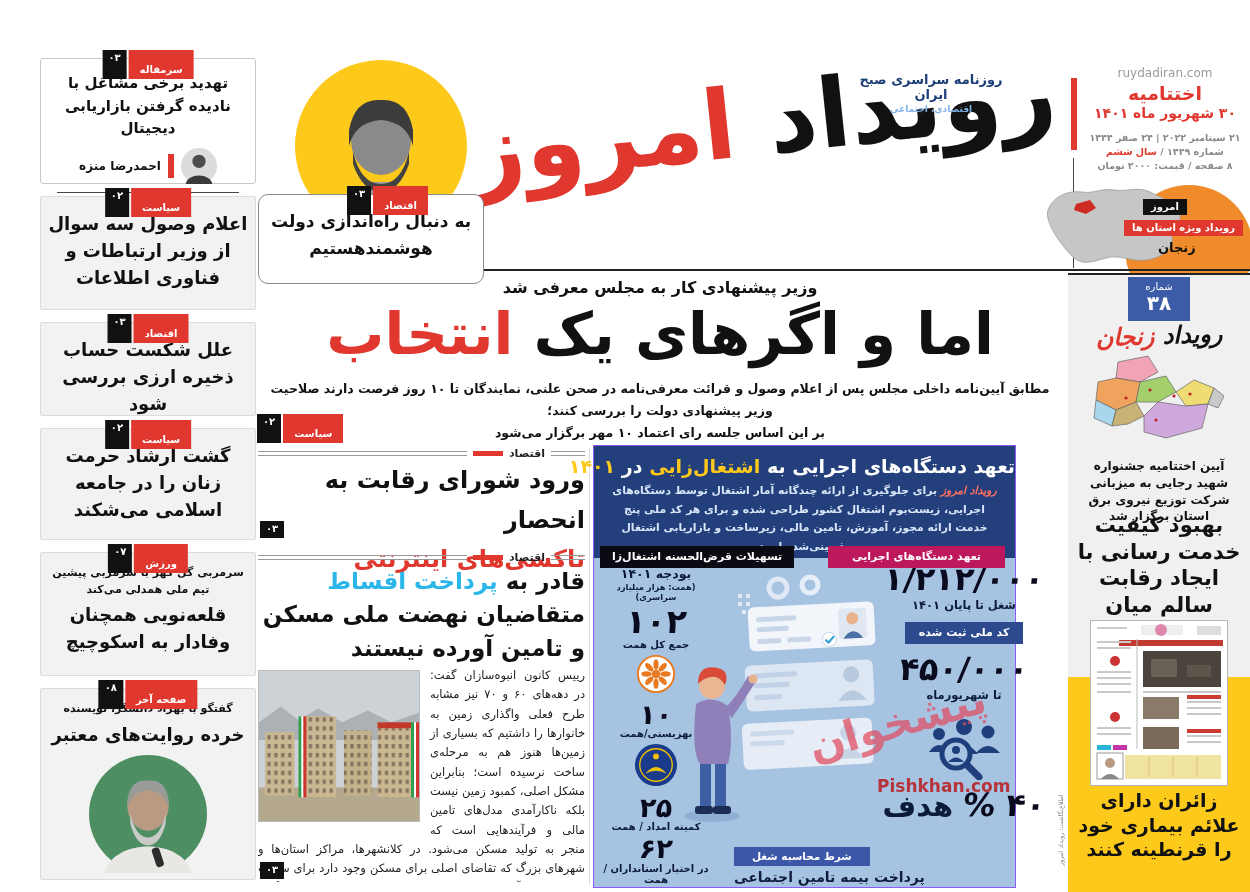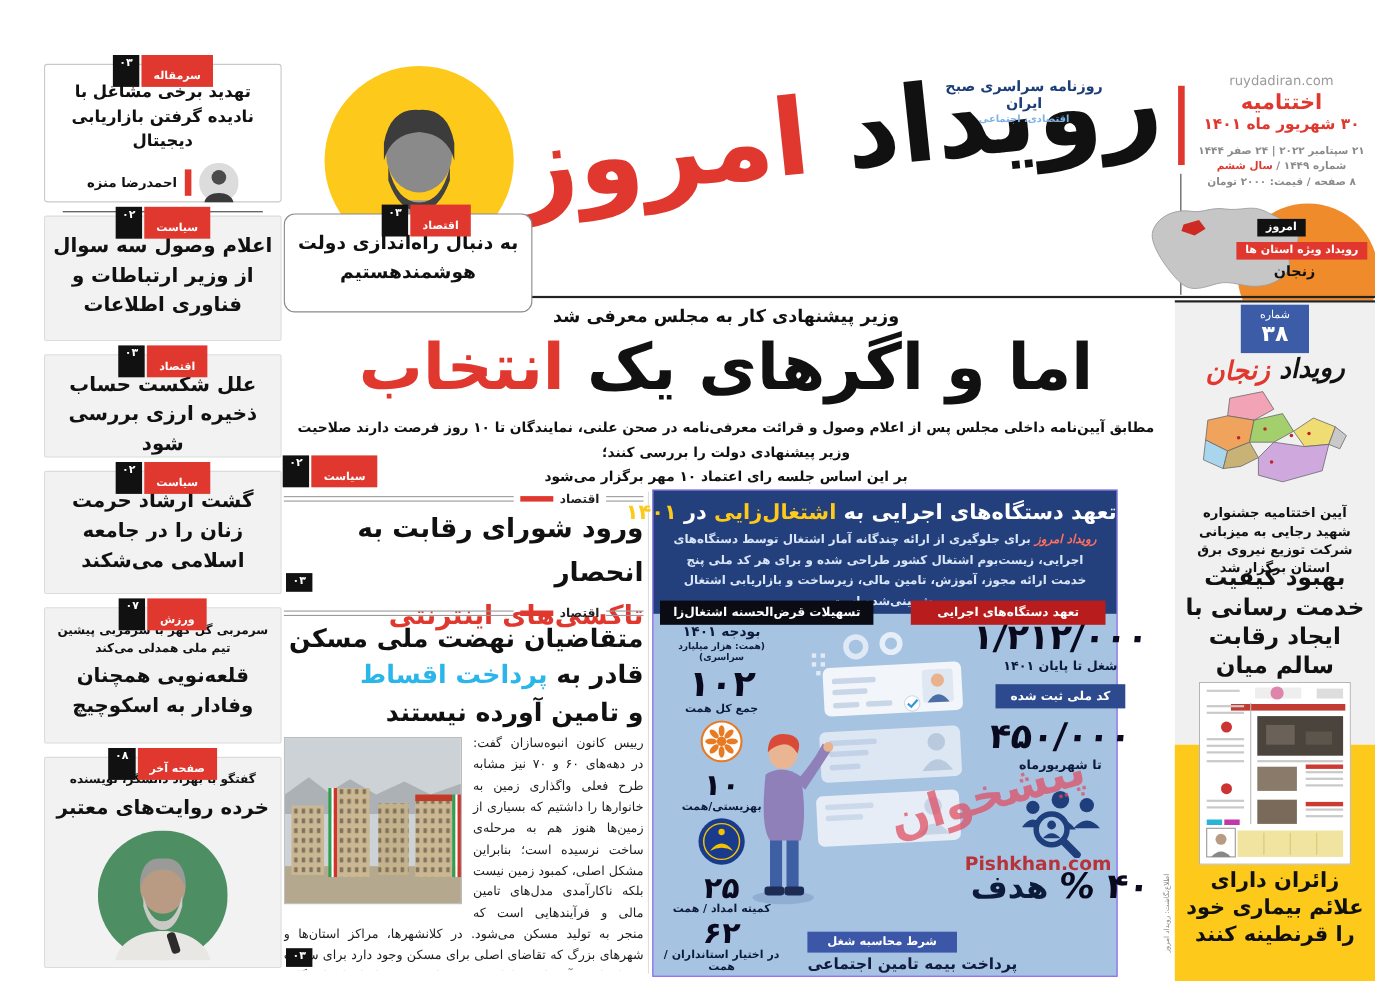--- a/index.html
+++ b/index.html
@@ -102,21 +102,21 @@
 
   
   .info{left:593px;top:445px;width:423px;height:443px;border:1px solid #8b5cf6;background:#a6c3e2;}
   .info-header{position:absolute;top:0;left:0;right:0;height:112px;background:#23407d;}
   .info-title{text-align:center;padding-top:9px;font-size:19px;font-weight:bold;color:#fff;white-space:nowrap;}
   .yel{color:#fdc91a;}
   .info-intro{margin:5px 14px 0;font-size:10.8px;font-weight:bold;color:#d9e6f8;line-height:1.72;text-align:center;}
   .brand-inline{color:#ff6f5e;font-style:italic;}
   .tag-black{position:absolute;top:100px;left:6px;background:#0b0b14;color:#fff;font-size:11px;
              font-weight:bold;padding:4px 12px 5px;z-index:3;}
-  .tag-red{position:absolute;top:100px;right:10px;background:#b91c1c;color:#fff;font-size:11px;
+  .tag-red{position:absolute;top:100px;right:10px;background:#be185d;color:#fff;font-size:11px;
            font-weight:bold;padding:4px 24px 5px;z-index:3;}
 
   .info-left{position:absolute;top:120px;left:8px;width:108px;text-align:center;color:#0d1b3a;}
   .ib-title{font-size:12.5px;font-weight:bold;}
   .ib-unit{font-size:8.3px;font-weight:bold;margin-top:1px;}
   .big-num{font-size:33px;font-weight:bold;transform:skewX(-6deg);color:#0a0a1e;line-height:1.05;margin-top:3px;}
   .num-sm{font-size:27px;}
   .stat-lab{font-size:10px;font-weight:bold;margin-top:-1px;}
   .logo-wrap{margin-top:4px;}
 
@@ -310,25 +310,25 @@
   </div>
   <div class="badge-solo taxi-badge">۰۳</div>
 
   <div class="sec-label-row slr-housing">
     <span class="dbl short"></span>
     <span class="sec-label">اقتصاد</span>
     <span class="red-dash"></span>
     <span class="dbl grow"></span>
   </div>
   <div class="pos housing-title">
-    <div>متقاضیان نهضت ملی مسکن</div>
     <div>
       <span>قادر به</span>
       <span class="cyan-text">پرداخت اقساط</span>
     </div>
+    <div>متقاضیان نهضت ملی مسکن</div>
     <div>و تامین آورده نیستند</div>
   </div>
   <div class="pos housing-body">
     <svg class="housing-photo" viewBox="0 0 162 152" preserveAspectRatio="none">
       <defs>
         <pattern id="win" width="7" height="9" patternUnits="userSpaceOnUse">
           <rect width="7" height="9" fill="none"></rect>
           <rect x="1.5" y="2" width="3.2" height="4.5" fill="#6e6250" opacity="0.8"></rect>
         </pattern>
       </defs>

